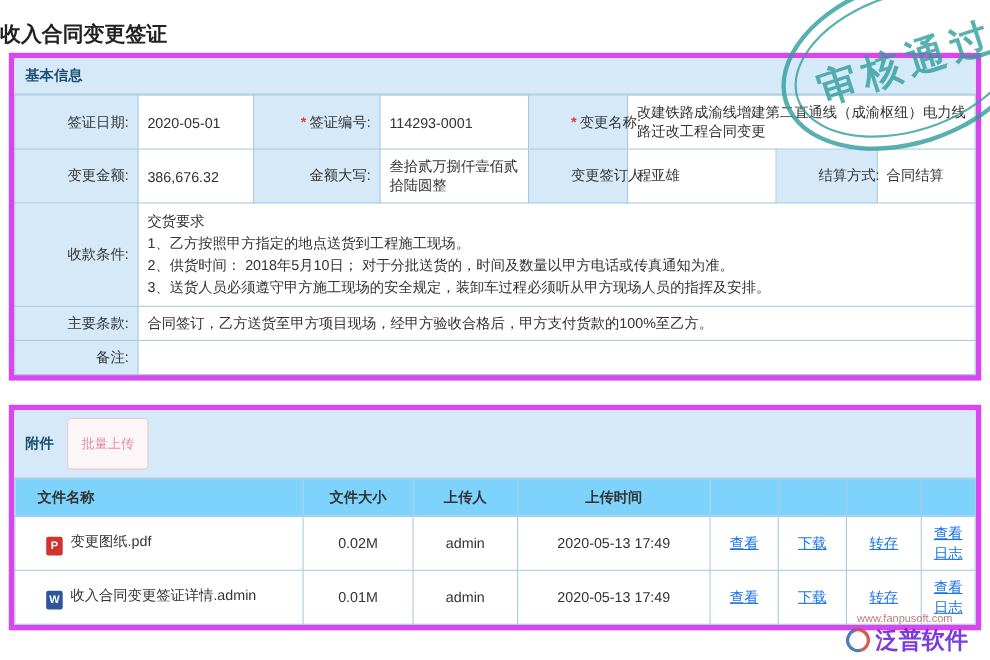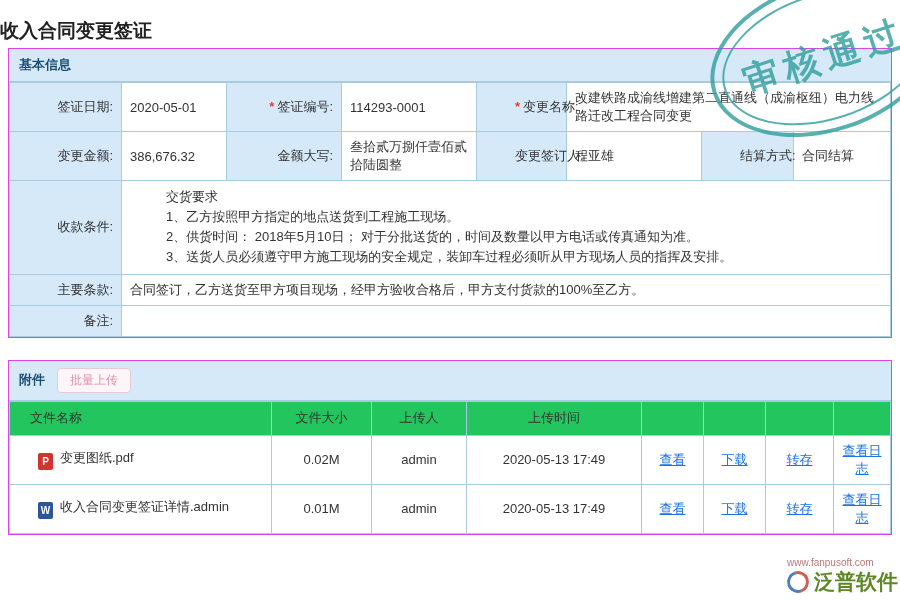--- a/index.html
+++ b/index.html
@@ -11,52 +11,52 @@
 
   
   .stamp { position:absolute; top:-18px; right:-42px; width:235px; height:150px;
     transform:rotate(-18deg); opacity:.8; pointer-events:none; z-index:5; }
   .stamp-outer { width:100%; height:100%; border:4px solid #2f9d9c; border-radius:50%;
     display:flex; align-items:center; justify-content:center; }
   .stamp-inner { width:calc(100% - 16px); height:calc(100% - 16px); border:2px solid #2f9d9c;
     border-radius:50%; display:flex; align-items:center; justify-content:center; }
   .stamp-text { font-size:36px; font-weight:bold; color:#2f9d9c; letter-spacing:6px; white-space:nowrap; }
 
-  .panel { border:1px solid #d946ef; margin:0 8px 22px; background:#fff; }
+  .panel { border:5px solid #d946ef; margin:0 8px 22px; background:#fff; }
   .panel-header { background:#d6e9f8; color:#1b4f72; font-size:13px; font-weight:bold;
     padding:7px 10px; border-bottom:1px solid #a9cbe2; display:flex; align-items:center; gap:12px; }
 
   table { width:100%; border-collapse:collapse; font-size:13px; table-layout:fixed; }
   td,th { border:1px solid #a9cbe2; padding:6px 8px; word-break:break-all; }
   .info-table .lbl { background:#d6e9f8; text-align:right; white-space:nowrap; color:#333;padding-left:38px; }
   .info-table .val { background:#fff; text-align:left; }
   .req { color:#e23c3c; margin-right:3px; font-weight:bold; }
   .link { color:#1a73e8; text-decoration:underline; cursor:pointer; }
   .tall td { height:46px; }
-  .line { line-height:1.55;margin-left:36px; }
+  .line { line-height:1.55; }
 
   
   .btn-batch { border:1px solid #e9c8d4; background:#fdf6f8; color:#e08fa8; font-size:12px;
-    padding:3px 12px; border-radius:4px; cursor:pointer; font-family:inherit; }
-  .att-table th { background:#22c55e; font-weight:normal; text-align:center; height:34px; }
+    padding:14px 12px; border-radius:4px; cursor:pointer; font-family:inherit; }
+  .att-table th { background:#7dd3fc; font-weight:bold; text-align:center; height:34px; }
   .att-table th.name-col { text-align:left; padding-left:20px; }
   .att-table td { height:33px; text-align:center; background:#fff; }
   .att-table td.name-cell { text-align:left; padding-left:28px; white-space:nowrap; overflow:hidden; }
   .file-icon { display:inline-flex; width:15px; height:17px; border-radius:2px; color:#fff;
     font-size:10px; font-weight:bold; align-items:center; justify-content:center;
     margin-right:7px; vertical-align:-3px; }
   .file-icon.pdf { background:#d0342c; }
   .file-icon.word { background:#2b579a; }
   .act { color:#1a73e8; text-decoration:underline; cursor:pointer; }
 
   
-  .watermark { position:absolute; right:2px; bottom:4px; text-align:left; z-index:4; pointer-events:none; }
+  .watermark { position:absolute; right:20px; bottom:4px; text-align:center; z-index:4; pointer-events:none; }
   .wm-url { font-size:10px; color:#a24a4a; opacity:.75; margin-right:4px; }
   .wm-brand { display:flex; align-items:center; justify-content:flex-end; gap:5px;
-    font-size:21px; font-weight:bold; color:#4d7c0f; opacity:.9; }
+    font-size:21px; font-weight:bold; color:#6d28d9; opacity:.9; }
   .wm-logo { width:22px; height:22px; border-radius:50%; border:3px solid #d04b3e;
     border-bottom-color:#3f6fb5; border-left-color:#3f6fb5; display:inline-block; transform:rotate(25deg); }
 </style>
 </head>
 <body>
 
 <div class="page">
 
   <div class="title">收入合同变更签证</div>
 

